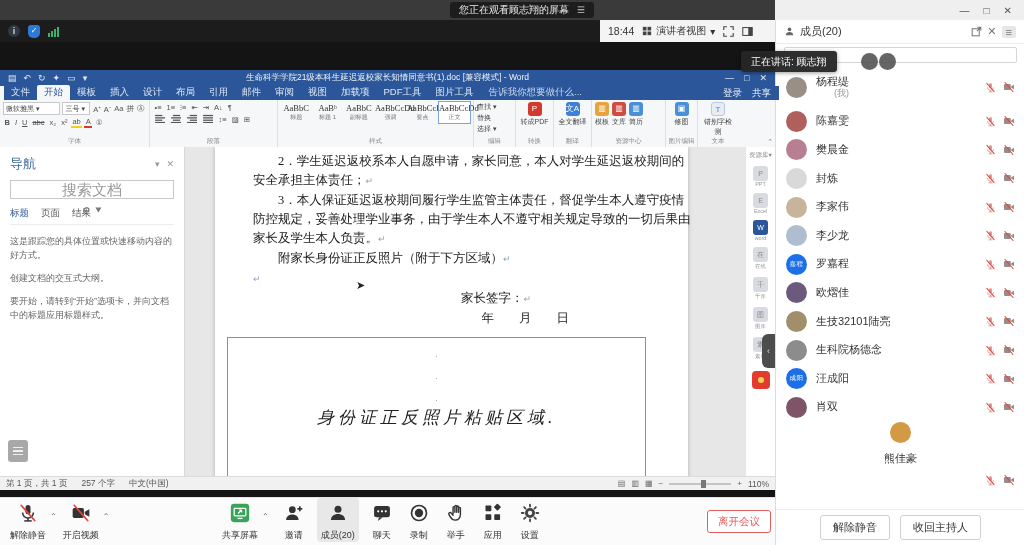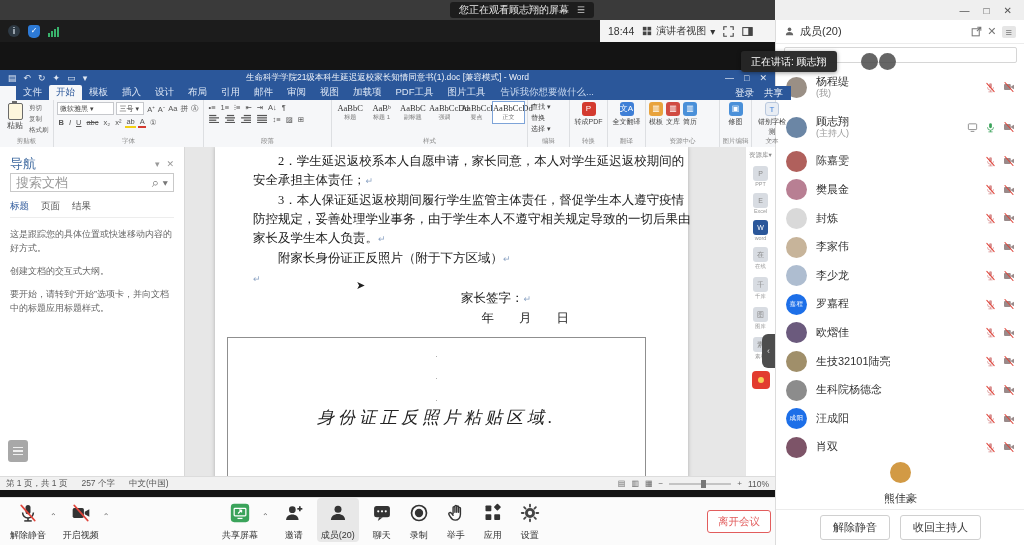--- a/index.html
+++ b/index.html
@@ -27,33 +27,33 @@
   #panel-head .t{font-size:11px;color:#333;}
   #panel-head .sp{flex:1;}
   #panel-head .hic{color:#777;font-size:11px;cursor:pointer;}
   #panel-head .hic.box{background:#e6e6e6;padding:0 4px;border-radius:2px;}
   #m-search{position:absolute;left:8px;top:27px;width:233px;height:16px;border:1px solid #d6d6d6;border-radius:2px;background:#fff;box-sizing:border-box;}
   #speak-tip{position:absolute;left:-35px;top:31px;height:21px;background:rgba(38,38,38,.96);border-radius:3px;color:#fff;font-size:10px;display:flex;align-items:center;padding:0 10px;z-index:30;box-shadow:0 1px 4px rgba(0,0,0,.4);}
   .tip-blob{position:absolute;top:33px;width:17px;height:17px;border-radius:50%;background:#4a4a4a;opacity:.85;z-index:29;}
   #m-list{position:absolute;left:0;top:47px;width:249px;height:443px;overflow:hidden;}
   .m-row{display:flex;align-items:center;padding:0 10px;gap:9px;box-sizing:border-box;}
   .avatar{width:21px;height:21px;border-radius:50%;flex:none;color:#fff;font-size:6.5px;display:flex;align-items:center;justify-content:center;letter-spacing:.5px;}
-  .m-name{font-size:11px;color:#333;line-height:1.25;}
+  .m-name{font-size:11px;color:#333;line-height:1.25;text-align:right;}
   .m-sub{font-size:9px;color:#999;}
   .m-icons{margin-left:auto;display:flex;align-items:center;gap:7px;}
   .m-icons svg{display:block;}
   #panel-foot{position:absolute;left:0;bottom:0;width:249px;height:35px;border-top:1px solid #ececec;background:#fff;display:flex;align-items:center;justify-content:center;gap:10px;}
   .pf-btn{border:1px solid #d0d0d0;border-radius:3px;background:#fff;font-size:11px;color:#333;padding:4px 12px;cursor:pointer;font-family:inherit;}
   
   #word{left:0;top:70px;width:775px;height:420px;background:#f6f7f9;}
   #w-title{position:absolute;left:0;top:0;width:775px;height:16px;background:#2b579a;display:flex;align-items:center;color:#e9eef7;font-size:9px;}
   #w-qat{display:flex;gap:7px;padding-left:8px;font-size:9px;color:#dfe7f3;}
   #w-doc-title{position:absolute;left:50%;transform:translateX(-50%);white-space:nowrap;font-size:8.5px;color:#eef2f9;}
   #w-winctl{margin-left:auto;display:flex;gap:10px;padding-right:8px;color:#e6ecf6;font-size:9px;}
-  #w-tabs{position:absolute;left:16px;top:16px;width:775px;height:14px;background:#2b579a;display:flex;align-items:flex-end;font-size:9.5px;color:#dce6f5;}
+  #w-tabs{position:absolute;left:4px;top:16px;width:775px;height:14px;background:#2b579a;display:flex;align-items:flex-end;font-size:9.5px;color:#dce6f5;}
   .wtab{padding:1px 7px;cursor:pointer;white-space:nowrap;}
   .wtab.active{background:#f6f7f9;color:#2b579a;border-radius:2px 2px 0 0;}
   .tellme{color:#c8d8ef;padding:1px 8px;white-space:nowrap;}
   #w-tabs .right{margin-left:auto;display:flex;gap:10px;padding-right:8px;color:#eef3fa;}
   #ribbon{position:absolute;left:0;top:30px;width:775px;height:47px;background:#f6f7f9;border-bottom:1px solid #e0e0e0;display:flex;}
   .grp{position:relative;border-right:1px solid #dddfe2;box-sizing:border-box;padding:2px 3px 11px 3px;flex:none;}
   .grp-label{position:absolute;bottom:1px;left:0;right:0;text-align:center;font-size:6.5px;color:#8a8a8a;}
   .paste-big{display:flex;flex-direction:column;align-items:center;font-size:8px;color:#444;padding:1px 4px;}
   .clip-ic{width:13px;height:15px;border:1.5px solid #6a6a6a;border-radius:2px;position:relative;background:#fdf6dd;}
   .clip-ic::after{content:"";position:absolute;left:3px;top:-3px;width:5px;height:3px;background:#6a6a6a;}
@@ -73,21 +73,21 @@
   .edit-col{display:flex;flex-direction:column;gap:1px;font-size:7px;color:#444;justify-content:center;}
   .big-btn{display:flex;flex-direction:column;align-items:center;font-size:7px;color:#444;gap:1px;justify-content:center;}
   .big-ic{width:14px;height:14px;border-radius:3px;color:#fff;font-size:8px;line-height:14px;text-align:center;}
   .res-row{display:flex;gap:3px;}
   .ribbon-collapse{position:absolute;right:2px;bottom:1px;font-size:7px;color:#888;}
   
   #navpane{position:absolute;left:0;top:77px;width:185px;height:329px;background:#fff;border-right:1px solid #d8d8d8;box-sizing:border-box;padding:8px 10px;}
   #nav-title-row{display:flex;align-items:center;}
   #nav-title{font-size:13px;color:#3f6aa0;}
   #nav-title-row .r{margin-left:auto;color:#999;font-size:9px;display:flex;gap:7px;}
-  #nav-search{height:17px;border:1px solid #c9c9c9;display:flex;align-items:center;padding:0 5px;font-size:13px;color:#9a9a9a;justify-content:space-between;background:#fff;}
+  #nav-search{margin-top:7px;height:17px;border:1px solid #c9c9c9;display:flex;align-items:center;padding:0 5px;font-size:15px;color:#9a9a9a;justify-content:space-between;background:#fff;flex-direction:column;}
   #nav-tabs{display:flex;gap:12px;margin-top:8px;font-size:9.5px;color:#555;border-bottom:1px solid #ededed;padding-bottom:4px;}
   #nav-tabs .ntab.active{color:#2b579a;}
   #nav-body{margin-top:10px;font-size:9px;color:#666;line-height:1.55;}
   #nav-body p{margin:0 0 9px 0;}
   
   #canvas{position:absolute;left:185px;top:77px;width:560px;height:329px;background:#e7e7e7;overflow:hidden;}
   #page{position:absolute;left:30px;top:0;width:433px;height:340px;background:#fff;box-shadow:0 0 4px rgba(0,0,0,.25);padding-left:40px;}
   #doc-text{position:absolute;left:38px;top:5px;width:366px;font-family:"Liberation Serif",serif;font-size:12.5px;color:#1c1c1c;line-height:19px;}
   .doc-line{white-space:nowrap;}
   .doc-line.ind{text-indent:2em;}
@@ -203,41 +203,20 @@
             <line x1="7.5" y1="21.5" x2="16.5" y2="21.5" stroke="#d98f8f" stroke-width="1.8"></line>
             <line x1="4" y1="3" x2="20" y2="21" stroke="#e0443a" stroke-width="2.2" stroke-linecap="round"></line>
           </svg>
           <svg width="12" height="12" viewBox="0 0 24 24">
             <rect x="2" y="6" width="13.5" height="12" rx="2" fill="#9a8a8a"></rect>
             <path d="M16.5 10.5 22 7.5v9l-5.5-3z" fill="#9a8a8a"></path>
             <line x1="4" y1="3" x2="20" y2="21" stroke="#e0443a" stroke-width="2.2" stroke-linecap="round"></line>
           </svg>
         </span>
       </div>
-      <div class="m-row" style="height: 40px;">
-        <span class="avatar" style="background:#6b86a5"></span>
-        <span class="m-name">顾志翔<div class="m-sub">(主持人)</div></span>
-        <span class="m-icons">
-          <svg width="11" height="11" viewBox="0 0 24 24">
-            <rect x="3" y="4" width="18" height="12.5" rx="1.5" fill="none" stroke="#8a8a8a" stroke-width="2"></rect>
-            <line x1="8" y1="20.5" x2="16" y2="20.5" stroke="#8a8a8a" stroke-width="2"></line>
-          </svg>
-          <svg width="11" height="11" viewBox="0 0 24 24">
-            <rect x="9" y="2.5" width="6" height="11" rx="3" fill="#3aa35a"></rect>
-            <path d="M5.5 11.5a6.5 6.5 0 0 0 13 0" fill="none" stroke="#3aa35a" stroke-width="1.8"></path>
-            <line x1="12" y1="18" x2="12" y2="21.5" stroke="#3aa35a" stroke-width="1.8"></line>
-            <line x1="7.5" y1="21.5" x2="16.5" y2="21.5" stroke="#3aa35a" stroke-width="1.8"></line>
-          </svg>
-          <svg width="12" height="12" viewBox="0 0 24 24">
-            <rect x="2" y="6" width="13.5" height="12" rx="2" fill="#9a8a8a"></rect>
-            <path d="M16.5 10.5 22 7.5v9l-5.5-3z" fill="#9a8a8a"></path>
-            <line x1="4" y1="3" x2="20" y2="21" stroke="#e0443a" stroke-width="2.2" stroke-linecap="round"></line>
-          </svg>
-        </span>
-      </div>
       <div class="m-row" style="height: 28.6px;">
         <span class="avatar" style="background:#b0605c"></span>
         <span class="m-name">陈嘉雯</span>
         <span class="m-icons">
           <svg width="11" height="11" viewBox="0 0 24 24">
             <rect x="9" y="2.5" width="6" height="11" rx="3" fill="#d98f8f"></rect>
             <path d="M5.5 11.5a6.5 6.5 0 0 0 13 0" fill="none" stroke="#d98f8f" stroke-width="1.8"></path>
             <line x1="12" y1="18" x2="12" y2="21.5" stroke="#d98f8f" stroke-width="1.8"></line>
             <line x1="7.5" y1="21.5" x2="16.5" y2="21.5" stroke="#d98f8f" stroke-width="1.8"></line>
             <line x1="4" y1="3" x2="20" y2="21" stroke="#e0443a" stroke-width="2.2" stroke-linecap="round"></line>
@@ -488,32 +467,20 @@
         <span class="wtab">图片工具</span>
       </span>
     <span class="tellme">告诉我你想要做什么...</span>
     <span class="right">
       <span>登录</span>
       <span>共享</span>
     </span>
   </div>
 
   <div id="ribbon">
-    <div class="grp" style="width:54px;display:flex;gap:2px">
-      <div class="paste-big">
-        <span class="clip-ic"></span>
-        <span>粘贴</span>
-      </div>
-      <div class="mini-col" id="clip-small">
-          <span>剪切</span>
-          <span>复制</span>
-          <span>格式刷</span>
-        </div>
-      <span class="grp-label">剪贴板</span>
-    </div>
 
     <div class="grp" style="width:150px">
       <div class="fp-rows">
         <div class="fp-row">
           <span class="fbox" style="width:58px"><span>微软雅黑</span> ▾</span>
           <span class="fbox" style="width:24px"><span>三号</span> ▾</span>
           <span id="font-row1" style="display:flex">
               <span class="gl">A⁺</span>
               <span class="gl">A⁻</span>
               <span class="gl">Aa</span>

